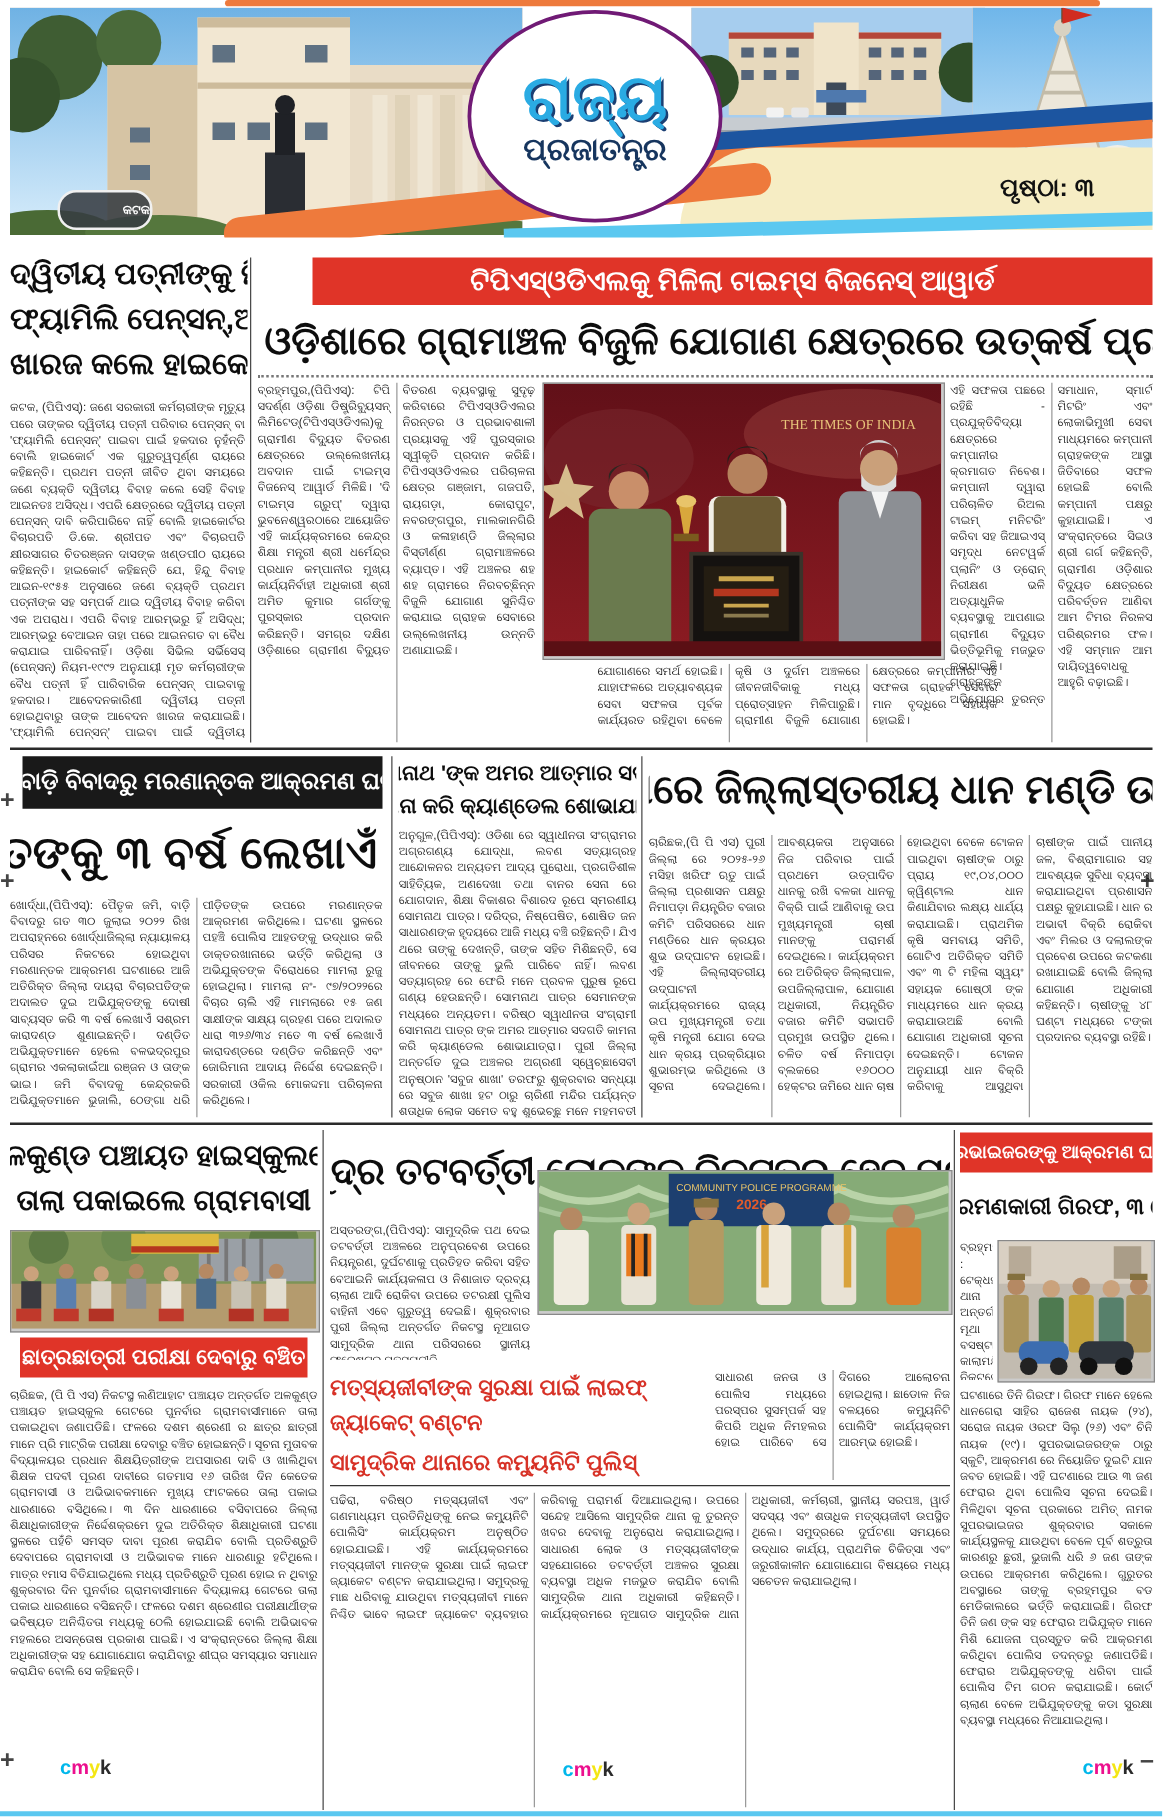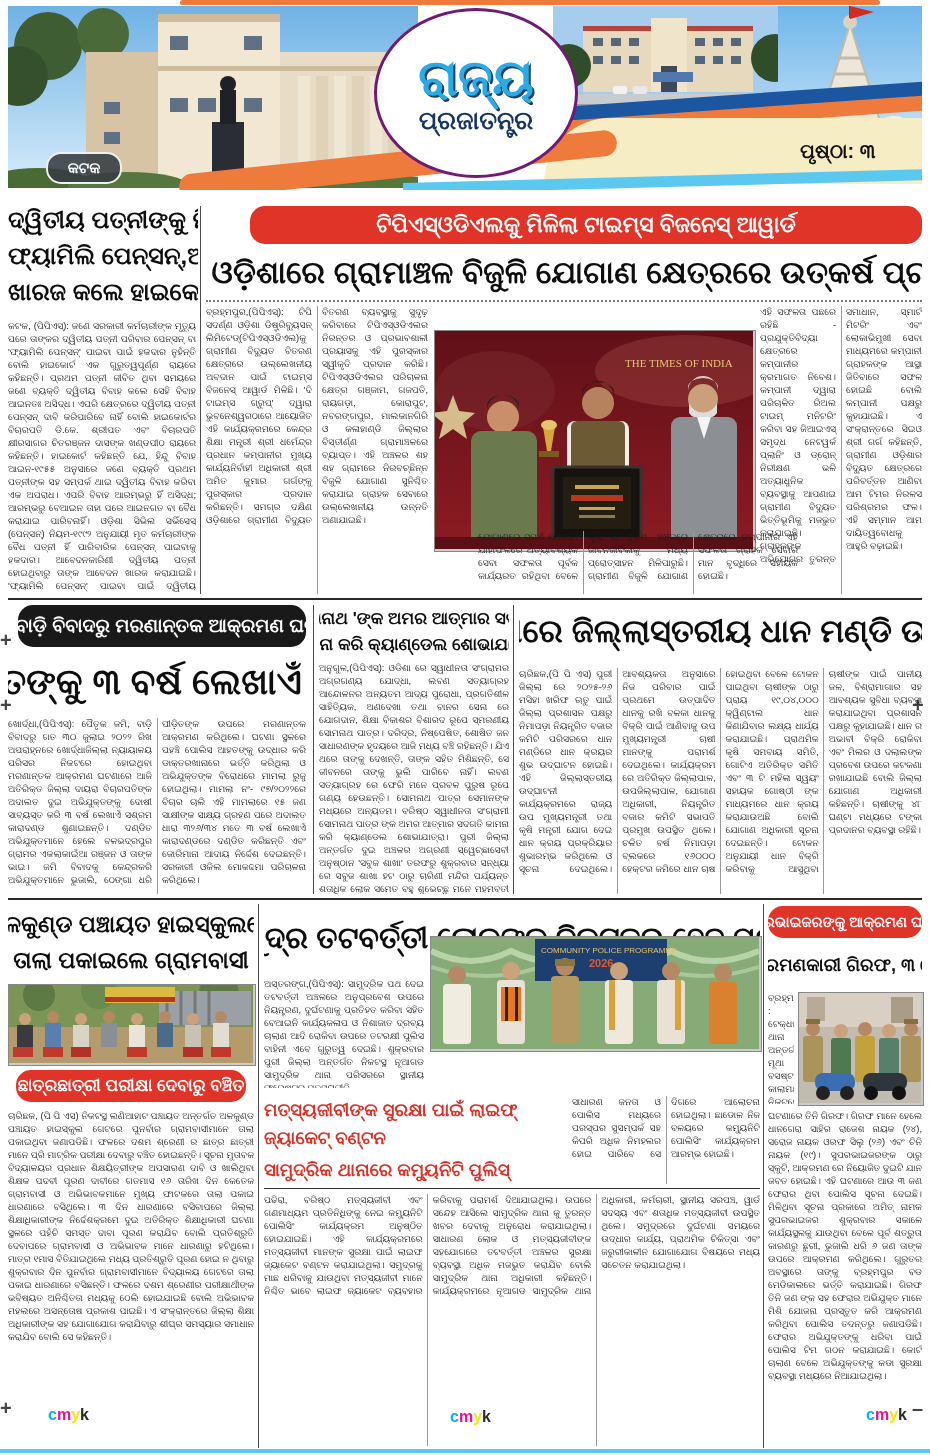--- a/index.html
+++ b/index.html
@@ -1,20 +1,20 @@
 <!DOCTYPE html>
 <html><head>
 <meta charset="utf-8">
 <style>
   html,body{margin:0;padding:0;background:#fff;}
   .page{position:relative;width:930px;height:1455px;background:#fff;overflow:hidden;
         font-family:"Liberation Sans","DejaVu Sans",sans-serif;color:#1b1b1b;}
   .a{position:absolute;}
   
-  .clipc{overflow:hidden;border-radius:15px;}
+  .clipc{overflow:hidden;}
   .clipc>span{display:inline-block;position:relative;left:50%;transform:translateX(-50%);white-space:nowrap;}
   .hl{font-weight:bold;color:#0d0d0d;}
   .nowrap{white-space:nowrap;overflow:hidden;}
   .body{font-size:9.3px;line-height:13px;text-align:justify;color:#1c1c1c;overflow:hidden;}
   .cols2{column-count:2;column-gap:10px;column-rule:1px solid #9a9a9a;}
   .cols3{column-count:3;column-gap:10px;column-rule:1px solid #9a9a9a;}
   .cols4{column-count:4;column-gap:10px;column-rule:1px solid #9a9a9a;}
   .kicker-red{background:#e03428;color:#fff;font-weight:bold;}
   .kicker-black{background:#191919;color:#fff;font-weight:bold;}
   .vrule{width:1px;background:#4a4a4a;}
@@ -67,21 +67,21 @@
           <rect x="380" y="70" width="12" height="112" fill="#dfd2b8"></rect>
         <rect x="204" y="116" width="32" height="66" fill="#2a2d33"></rect>
         <rect x="212" y="84" width="16" height="34" fill="#1f2126"></rect>
           <circle cx="220" cy="78" r="8" fill="#1f2126"></circle>
         <ellipse cx="30" cy="176" rx="50" ry="14" fill="#4a6a35"></ellipse>
           <ellipse cx="120" cy="180" rx="60" ry="14" fill="#55773d"></ellipse>
         <ellipse cx="250" cy="182" rx="70" ry="12" fill="#4a6a35"></ellipse>
           <ellipse cx="370" cy="180" rx="60" ry="12" fill="#55773d"></ellipse>
       </svg>
       <div class="a" style="left:38px;top:146px;width:72px;height:28px;background:rgba(55,60,66,.88);border:2px solid #f0f0f0;border-radius:15px;
-                  color:#fff;font-weight:bold;font-size:15px;display:flex;align-items:center;justify-content:center;overflow:hidden;">
+                  color:#fff;font-weight:bold;font-size:10px;display:flex;align-items:center;justify-content:flex-end;overflow:hidden;">
         <span style="white-space:nowrap;">କଟକ</span>
       </div>
     </div>
 
     <div class="a photo" style="left:545px;top:0;width:235px;height:112px;border:none;">
       <svg width="235" height="112" viewBox="0 0 235 112">
         <rect width="235" height="112" fill="#a6cdee"></rect>
         <rect x="30" y="20" width="170" height="66" fill="#e7d9bd"></rect>
         <rect x="30" y="20" width="170" height="5" fill="#b5473a"></rect>
         <rect x="98" y="12" width="36" height="74" fill="#f0e4ca"></rect>
@@ -168,21 +168,21 @@
     <div class="a kicker-red clipc" style="left:250px;top:206px;width:672px;height:38px;font-size:22px;line-height:38px;">
       <span>ଟିପିଏସ୍‌ଓଡିଏଲକୁ ମିଳିଲା ଟାଇମ୍ସ ବିଜନେସ୍ ଆୱାର୍ଡ</span>
     </div>
     <div class="a hl clipc" style="left:206px;top:250px;width:716px;height:46px;font-size:31px;line-height:46px;">
       <span>ଦକ୍ଷିଣ ଓଡ଼ିଶାରେ ଗ୍ରାମାଞ୍ଚଳ ବିଜୁଳି ଯୋଗାଣ କ୍ଷେତ୍ରରେ ଉତ୍କର୍ଷ ପ୍ରଦର୍ଶନ</span>
     </div>
     <div class="a" style="left:206px;top:300px;width:716px;height:0;border-top:2px dotted #777;"></div>
 
     <div class="a body cols2" style="left:206px;top:306px;width:222px;height:288px;">ବ୍ରହ୍ମପୁର,(ପିପିଏସ୍): ଟିପି ସଦର୍ଣ୍ଣ ଓଡ଼ିଶା ଡିଷ୍ଟ୍ରିବ୍ୟୁସନ୍ ଲିମିଟେଡ୍‌(ଟିପିଏସ୍‌ଓଡିଏଲ)କୁ ଗ୍ରାମୀଣ ବିଦ୍ୟୁତ ବିତରଣ କ୍ଷେତ୍ରରେ ଉଲ୍ଲେଖନୀୟ ଅବଦାନ ପାଇଁ ଟାଇମ୍ସ ବିଜନେସ୍ ଆୱାର୍ଡ ମିଳିଛି। 'ଦି ଟାଇମ୍ସ ଗ୍ରୁପ୍' ଦ୍ୱାରା ଭୁବନେଶ୍ୱରଠାରେ ଆୟୋଜିତ ଏହି କାର୍ଯ୍ୟକ୍ରମରେ କେନ୍ଦ୍ର ଶିକ୍ଷା ମନ୍ତ୍ରୀ ଶ୍ରୀ ଧର୍ମେନ୍ଦ୍ର ପ୍ରଧାନ କମ୍ପାନୀର ମୁଖ୍ୟ କାର୍ଯ୍ୟନିର୍ବାହୀ ଅଧିକାରୀ ଶ୍ରୀ ଅମିତ କୁମାର ଗର୍ଗଙ୍କୁ ପୁରସ୍କାର ପ୍ରଦାନ କରିଛନ୍ତି। ସମଗ୍ର ଦକ୍ଷିଣ ଓଡ଼ିଶାରେ ଗ୍ରାମୀଣ ବିଦ୍ୟୁତ ବିତରଣ ବ୍ୟବସ୍ଥାକୁ ସୁଦୃଢ଼ କରିବାରେ ଟିପିଏସ୍‌ଓଡିଏଲର ନିରନ୍ତର ଓ ପ୍ରଭାବଶାଳୀ ପ୍ରୟାସକୁ ଏହି ପୁରସ୍କାର ସ୍ୱୀକୃତି ପ୍ରଦାନ କରିଛି। ଟିପିଏସ୍‌ଓଡିଏଲର ପରିଚାଳନା କ୍ଷେତ୍ର ଗଞ୍ଜାମ, ଗଜପତି, ରାୟଗଡ଼ା, କୋରାପୁଟ, ନବରଙ୍ଗପୁର, ମାଲକାନଗିରି ଓ କଳାହାଣ୍ଡି ଜିଲ୍ଲାର ବିସ୍ତୀର୍ଣ୍ଣ ଗ୍ରାମାଞ୍ଚଳରେ ବ୍ୟାପ୍ତ। ଏହି ଅଞ୍ଚଳର ଶହ ଶହ ଗ୍ରାମରେ ନିରବଚ୍ଛିନ୍ନ ବିଜୁଳି ଯୋଗାଣ ସୁନିଶ୍ଚିତ କରାଯାଇ ଗ୍ରାହକ ସେବାରେ ଉଲ୍ଲେଖନୀୟ ଉନ୍ନତି ଅଣାଯାଇଛି।</div>
 
-    <div class="a photo" style="left:434px;top:306px;width:320px;height:220px;margin-top:24px;">
+    <div class="a photo" style="left:434px;top:306px;width:320px;height:220px;">
       <svg width="318" height="218" viewBox="0 0 318 218">
         <defs>
             <linearGradient id="bgaw" x1="0" y1="0" x2="0" y2="1">
           <stop offset="0" stop-color="#611018"></stop>
               <stop offset="1" stop-color="#8c1b22"></stop>
             </linearGradient>
           </defs>
         <rect width="318" height="218" fill="url(#bgaw)"></rect>
         <ellipse cx="250" cy="40" rx="90" ry="36" fill="#a8514a" opacity="0.35"></ellipse>
         <ellipse cx="60" cy="60" rx="60" ry="40" fill="#7a2a30" opacity="0.5"></ellipse>

